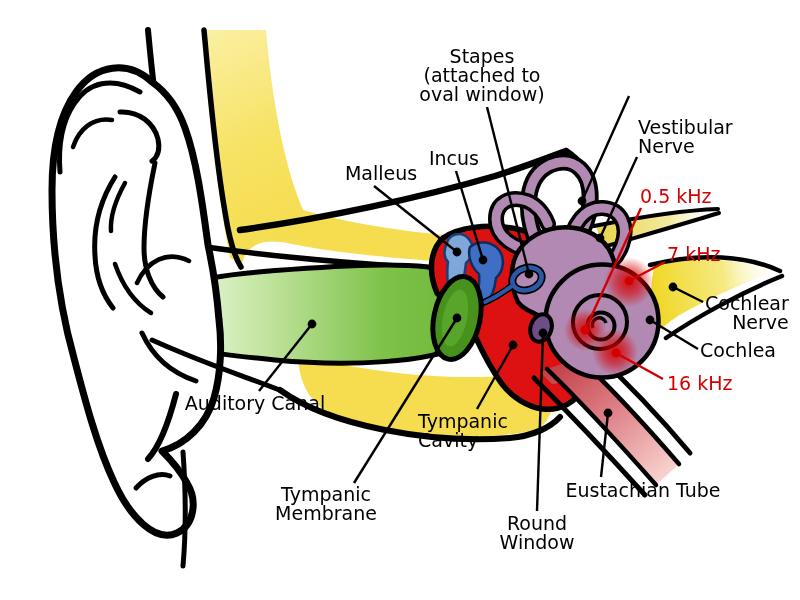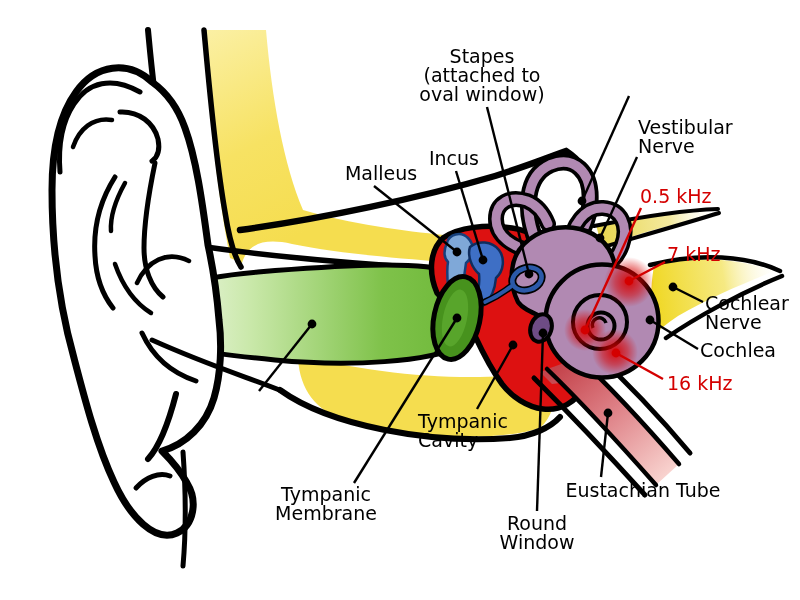--- a/index.html
+++ b/index.html
@@ -215,31 +215,32 @@
       </div>
       <div class="label center" style="left: 362px; top: 164px; margin-left: 19px;">
         <div>Malleus</div>
       </div>
       <div class="label center" style="left: 454px; top: 149px; text-align: right;">
         <div>Incus</div>
       </div>
       <div class="label left red" style="left: 667px; top: 245px;">
         <div>7 kHz</div>
       </div>
-      <div class="label left" style="left: 705px; top: 294px;">
+      <div class="label left" style="left: 705px; top: 294px; text-align: right;">
         <div>Cochlear</div>
         <div>Nerve</div>
       </div>
       <div class="label left" style="left: 700px; top: 341px;">
         <div>Cochlea</div>
       </div>
       <div class="label left red" style="left: 667px; top: 374px;">
         <div>16 kHz</div>
       </div>
       <div class="label center" style="left: 255px; top: 394px;">
+        <div>Auditory Canal</div>
       </div>
       <div class="label left" style="left: 418px; top: 412px;">
         <div>Tympanic</div>
         <div>Cavity</div>
       </div>
       <div class="label center" style="left: 326px; top: 485px;">
         <div>Tympanic</div>
         <div>Membrane</div>
       </div>
       <div class="label center" style="left: 537px; top: 514px;">

